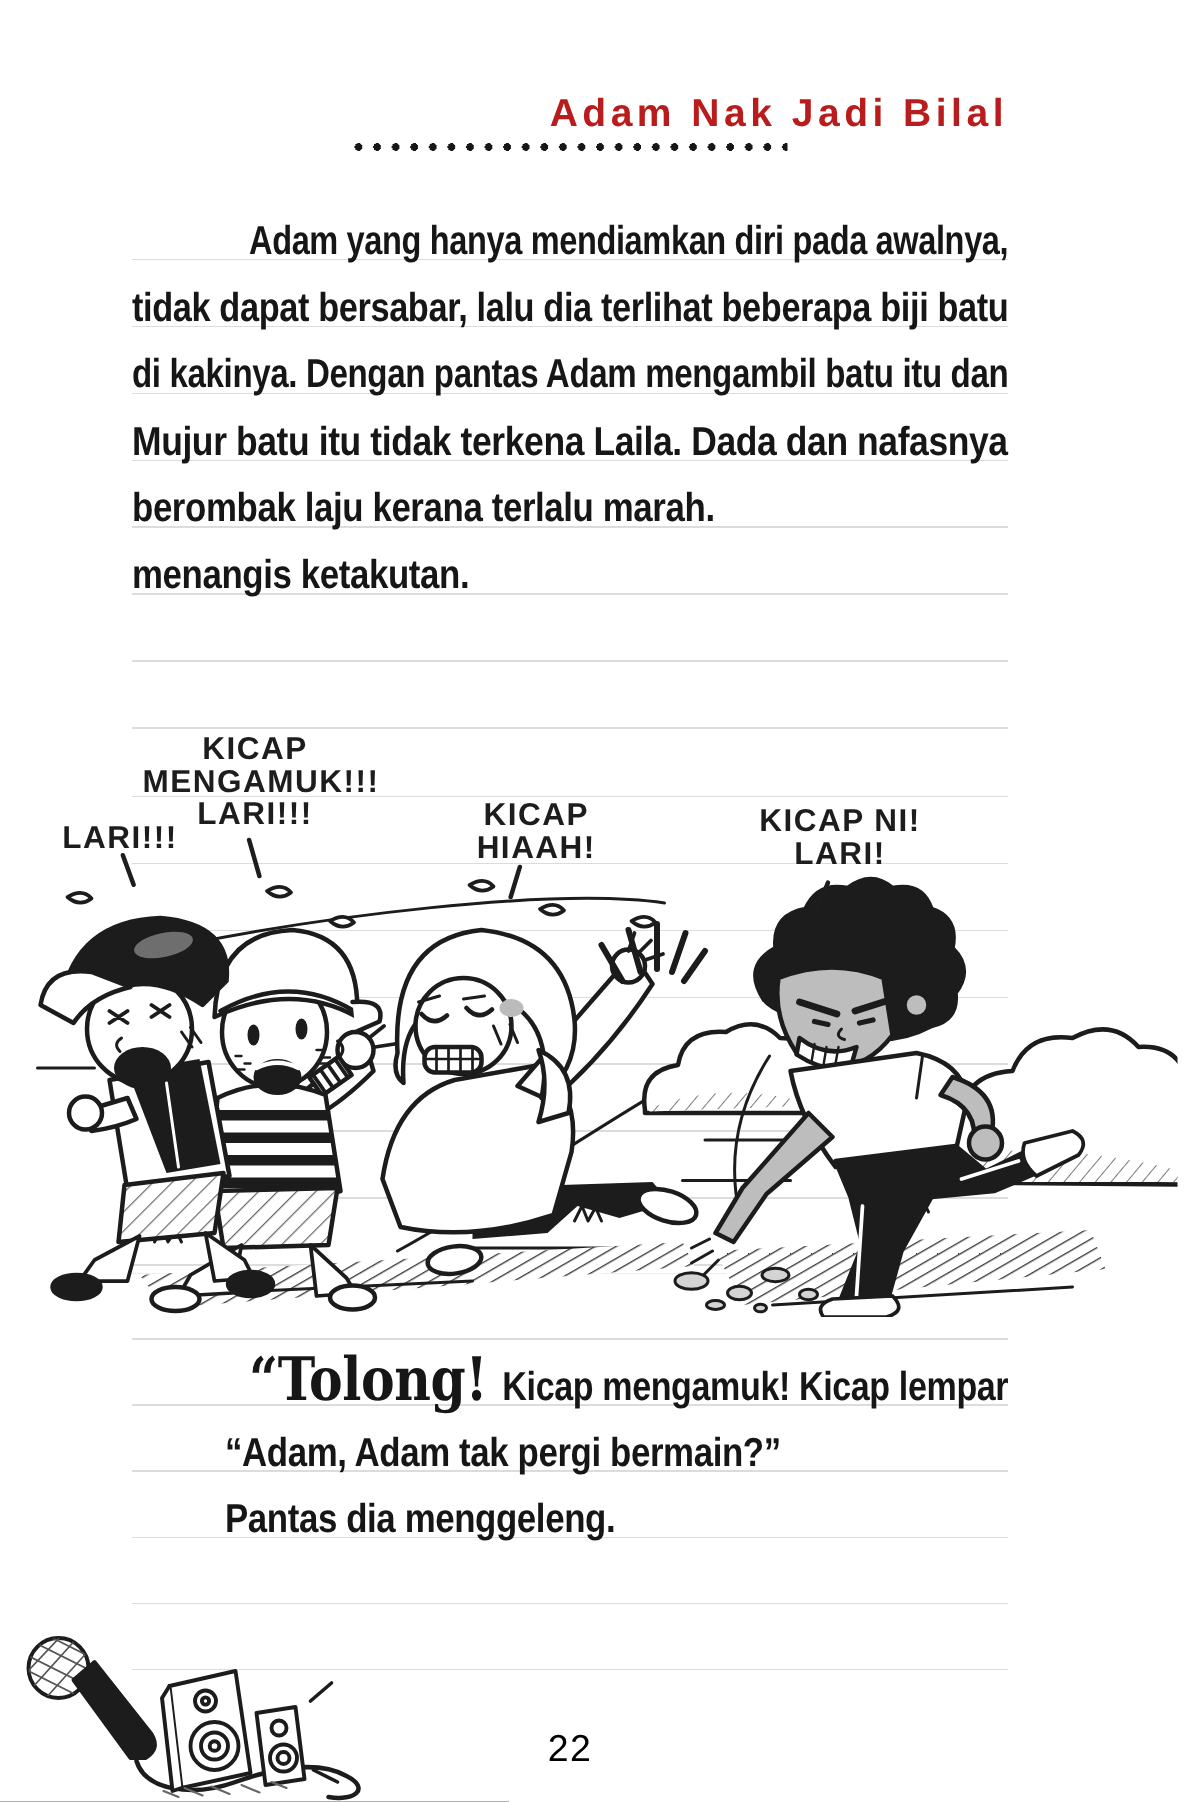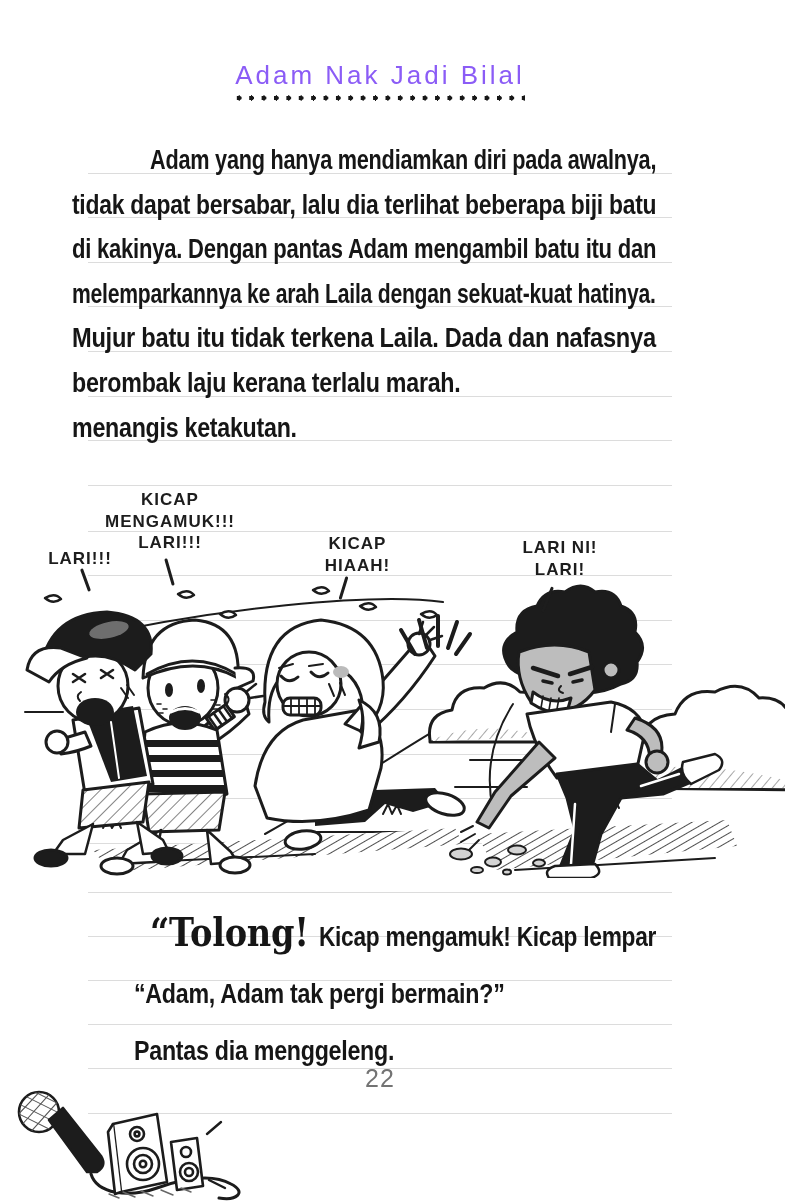--- a/index.html
+++ b/index.html
@@ -1,70 +1,69 @@
 <!DOCTYPE html>
 <html><head>
 <meta charset="utf-8">
 <style>
   html,body{margin:0;padding:0;background:#777;}
   .page{position:relative;width:800px;height:1201px;background:#ffffff;overflow:hidden;
         font-family:"Liberation Sans",sans-serif;color:#161616;}
   
   .title{position:absolute;left:88px;top:58px;width:584px;height:34px;line-height:34px;
-         text-align:center;font-size:26px;font-weight:400;letter-spacing:3px;color:#8b5cf6;}
+         text-align:right;font-size:26px;font-weight:700;letter-spacing:3px;color:#b91c1c;}
   .dots{position:absolute;left:233px;top:94px;width:292px;height:8px;
         background-image:radial-gradient(circle 2.6px at 6px 4px,#171717 97%,transparent 100%);
         background-size:12.4px 8px;background-repeat:repeat-x;}
   
   .ruled{position:absolute;left:88px;width:584px;z-index:0;}
   .ruledA{top:129px;height:358px;
     background:repeating-linear-gradient(to bottom,transparent 0,transparent 43.6px,#dcdcdc 43.6px,#dcdcdc 44.6px);}
   .ruledB{top:487px;height:357px;
     background:repeating-linear-gradient(to bottom,transparent 0,transparent 43.6px,#dcdcdc 43.6px,#dcdcdc 44.6px);}
   .ruledC{top:849px;height:266px;
     background:repeating-linear-gradient(to bottom,transparent 0,transparent 43.1px,#dcdcdc 43.1px,#dcdcdc 44.1px);}
   
-  .textblock{position:absolute;left:72px;width:584px;z-index:2;font-weight:700;
+  .textblock{position:absolute;left:88px;width:584px;z-index:2;font-weight:700;
              font-size:27px;letter-spacing:-0.3px;text-decoration:underline;}
   .blockA{top:138px;}
   .blockB{top:902px;}
   .line{height:44.6px;line-height:44.6px;white-space:nowrap;}
-  .blockB .line{height:44.1px;line-height:44.1px;margin-top:13px;}
+  .blockB .line{height:44.1px;line-height:44.1px;}
   .txt{display:inline-block;transform-origin:0 50%;white-space:nowrap;}
   .ind78{padding-left:78px;}
   .ind62{padding-left:62px;}
   .big{font-family:"DejaVu Serif",serif;font-weight:700;font-size:40px;line-height:30px;}
   .rest{padding-left:12px;}
   
-  .callout{position:absolute;z-index:3;font-weight:700;font-size:17px;line-height:21.5px;
+  .callout{position:absolute;z-index:3;font-weight:700;font-size:21px;line-height:21.5px;
            letter-spacing:1px;text-align:center;color:#1d1d1d;}
   .pointer{position:absolute;z-index:3;width:3px;background:#1d1d1d;border-radius:2px;}
   .scene{position:absolute;left:15px;top:582px;z-index:2;}
   .footerart{position:absolute;left:5px;top:1082px;z-index:2;}
-  .pagenum{position:absolute;left:350px;top:1064px;width:60px;text-align:center;z-index:2;
-           font-size:25px;font-weight:400;letter-spacing:1px;color:#737373;}
+  .pagenum{position:absolute;left:350px;top:1152px;width:60px;text-align:center;z-index:2;
+           font-size:25px;font-weight:400;letter-spacing:1px;color:#000000;}
 </style>
 </head>
 <body>
 
 <div class="page">
 
   <div class="ruled ruledA"></div>
   <div class="ruled ruledB"></div>
   <div class="ruled ruledC"></div>
 
   <div class="title">Adam Nak Jadi Bilal</div>
   <div class="dots"></div>
 
   <div class="textblock blockA">
     <section>
       <div class="line ind78"><span class="txt" style="transform: scaleX(0.803175);">Adam yang hanya mendiamkan diri pada awalnya,</span></div>
       <div class="line"><span class="txt" style="transform: scaleX(0.847605);">tidak dapat bersabar, lalu dia terlihat beberapa biji batu</span></div>
       <div class="line"><span class="txt" style="transform: scaleX(0.816783);">di kakinya. Dengan pantas Adam mengambil batu itu dan</span></div>
-      <div class="line"><span class="txt" style="transform: scaleX(0.782842);">melemparkannya ke arah Laila dengan sekuat-kuat hatinya.</span></div>
       <div class="line"><span class="txt" style="transform: scaleX(0.875562);">Mujur batu itu tidak terkena Laila. Dada dan nafasnya</span></div>
       <div class="line"><span class="txt" style="transform: scaleX(0.86);">berombak laju kerana terlalu marah.</span></div>
     </section>
     <section>
       <div class="line"><span class="txt" style="transform: scaleX(0.86);">menangis ketakutan.</span></div>
     </section>
   </div>
 
   <div class="callout" style="left:95px;top:489px;width:150px;">
     <div>KICAP</div>
@@ -72,21 +71,21 @@
     <div>LARI!!!</div>
   </div>
   <div class="callout" style="left:25px;top:548px;width:110px;">
     <div>LARI!!!</div>
   </div>
   <div class="callout" style="left:300px;top:533px;width:115px;">
     <div>KICAP</div>
     <div>HIAAH!</div>
   </div>
   <div class="callout" style="left:505px;top:537px;width:110px;">
-    <div>LARI NI!</div>
+    <div>KICAP NI!</div>
     <div>LARI!</div>
   </div>
   <div class="pointer" style="left:168px;top:558px;height:28px;transform:rotate(-16deg);"></div>
   <div class="pointer" style="left:84px;top:568px;height:24px;transform:rotate(-20deg);"></div>
   <div class="pointer" style="left:342px;top:576px;height:24px;transform:rotate(17deg);"></div>
   <div class="pointer" style="left:546px;top:586px;height:27px;transform:rotate(22deg);"></div>
 
   <svg class="scene" width="770" height="296" viewBox="0 0 770 296">
     <defs>
       <pattern id="hatchL" width="9" height="9" patternUnits="userSpaceOnUse" patternTransform="rotate(45)">

